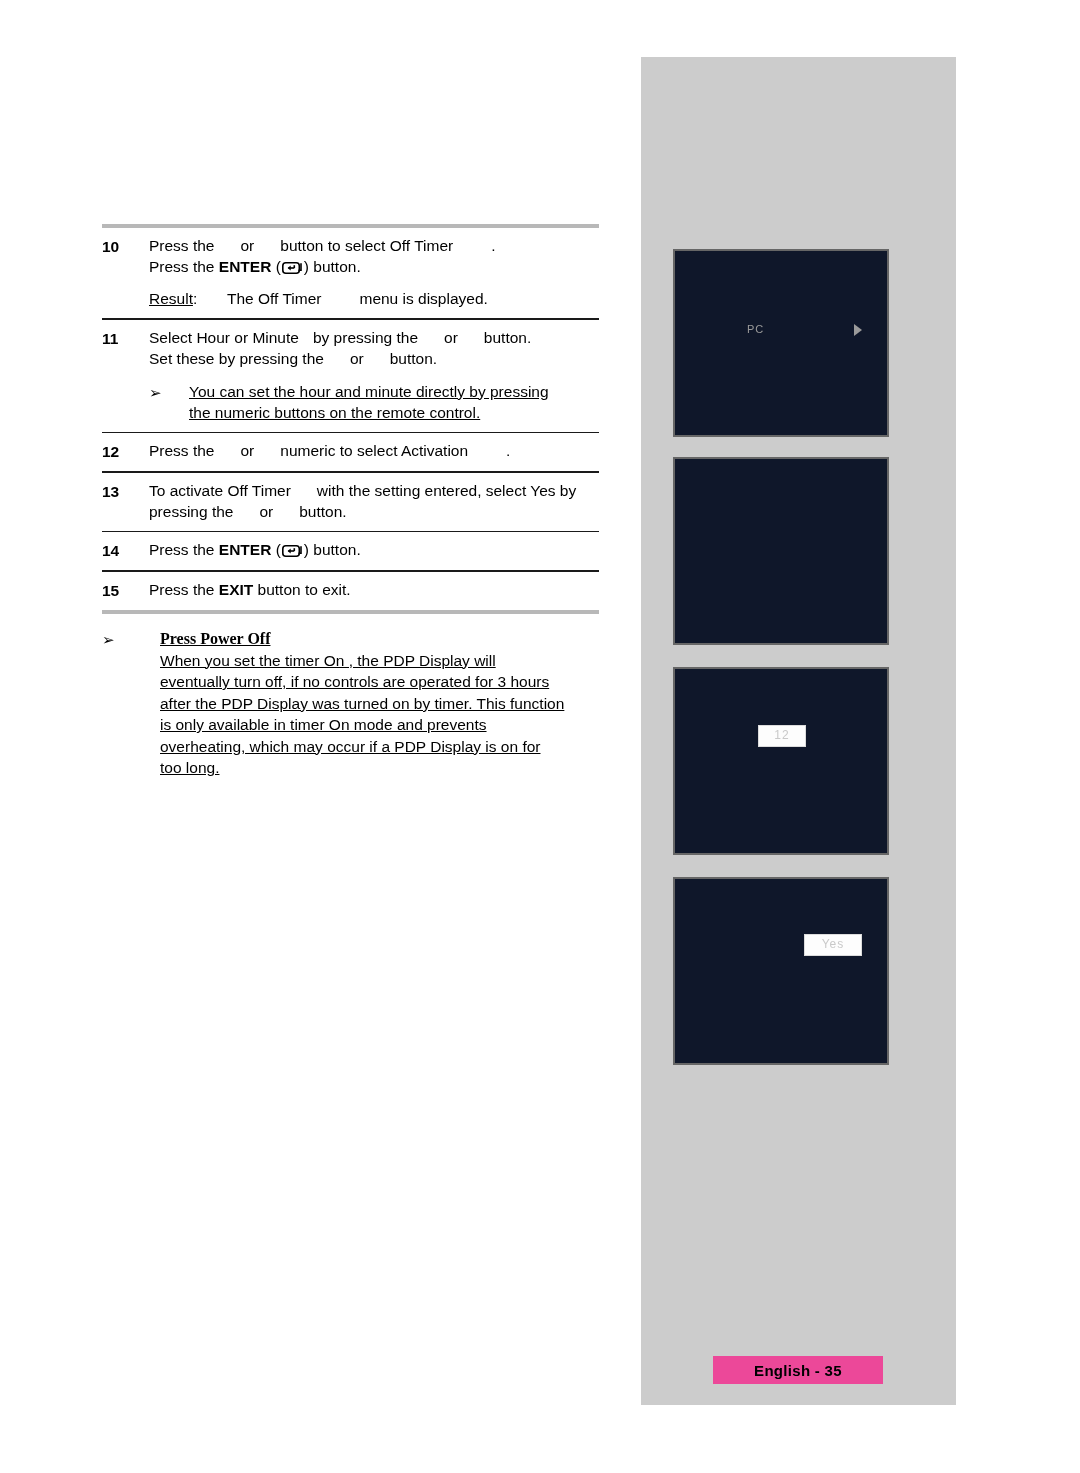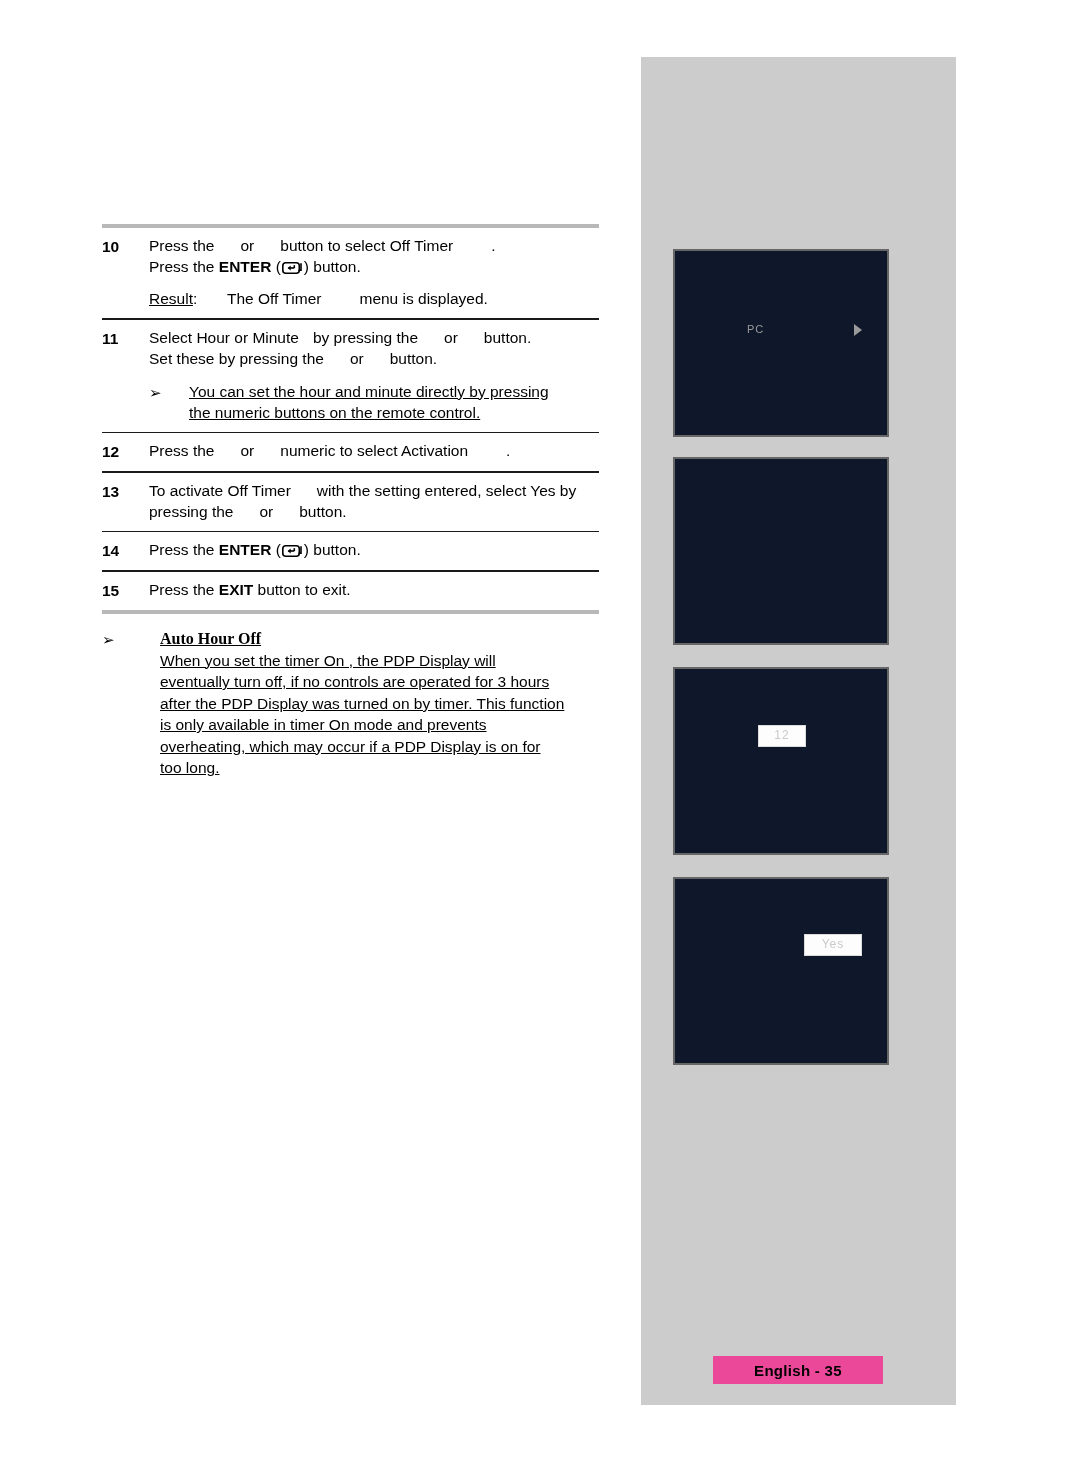--- a/index.html
+++ b/index.html
@@ -340,21 +340,21 @@
         <span>button to exit.</span>
       </p>
     </div>
   </div>
 
   <div class="rule-thick"></div>
 
   <div class="note-block">
     <div class="note-bullet">➢</div>
     <div class="note-text">
-      <p class="note-title">Auto Hour Off</p>
+      <p class="note-title">Press Power Off</p>
       <p class="note-body">When you set the timer  On , the PDP Display will</p>
       <p class="note-body">eventually turn off, if no controls are operated for 3 hours</p>
       <p class="note-body">after the PDP Display was turned on by timer. This function</p>
       <p class="note-body">is only available in timer  On  mode and prevents</p>
       <p class="note-body">overheating, which may occur if a PDP Display is on for</p>
       <p class="note-body">too long.</p>
     </div>
   </div>
 
 </div>

